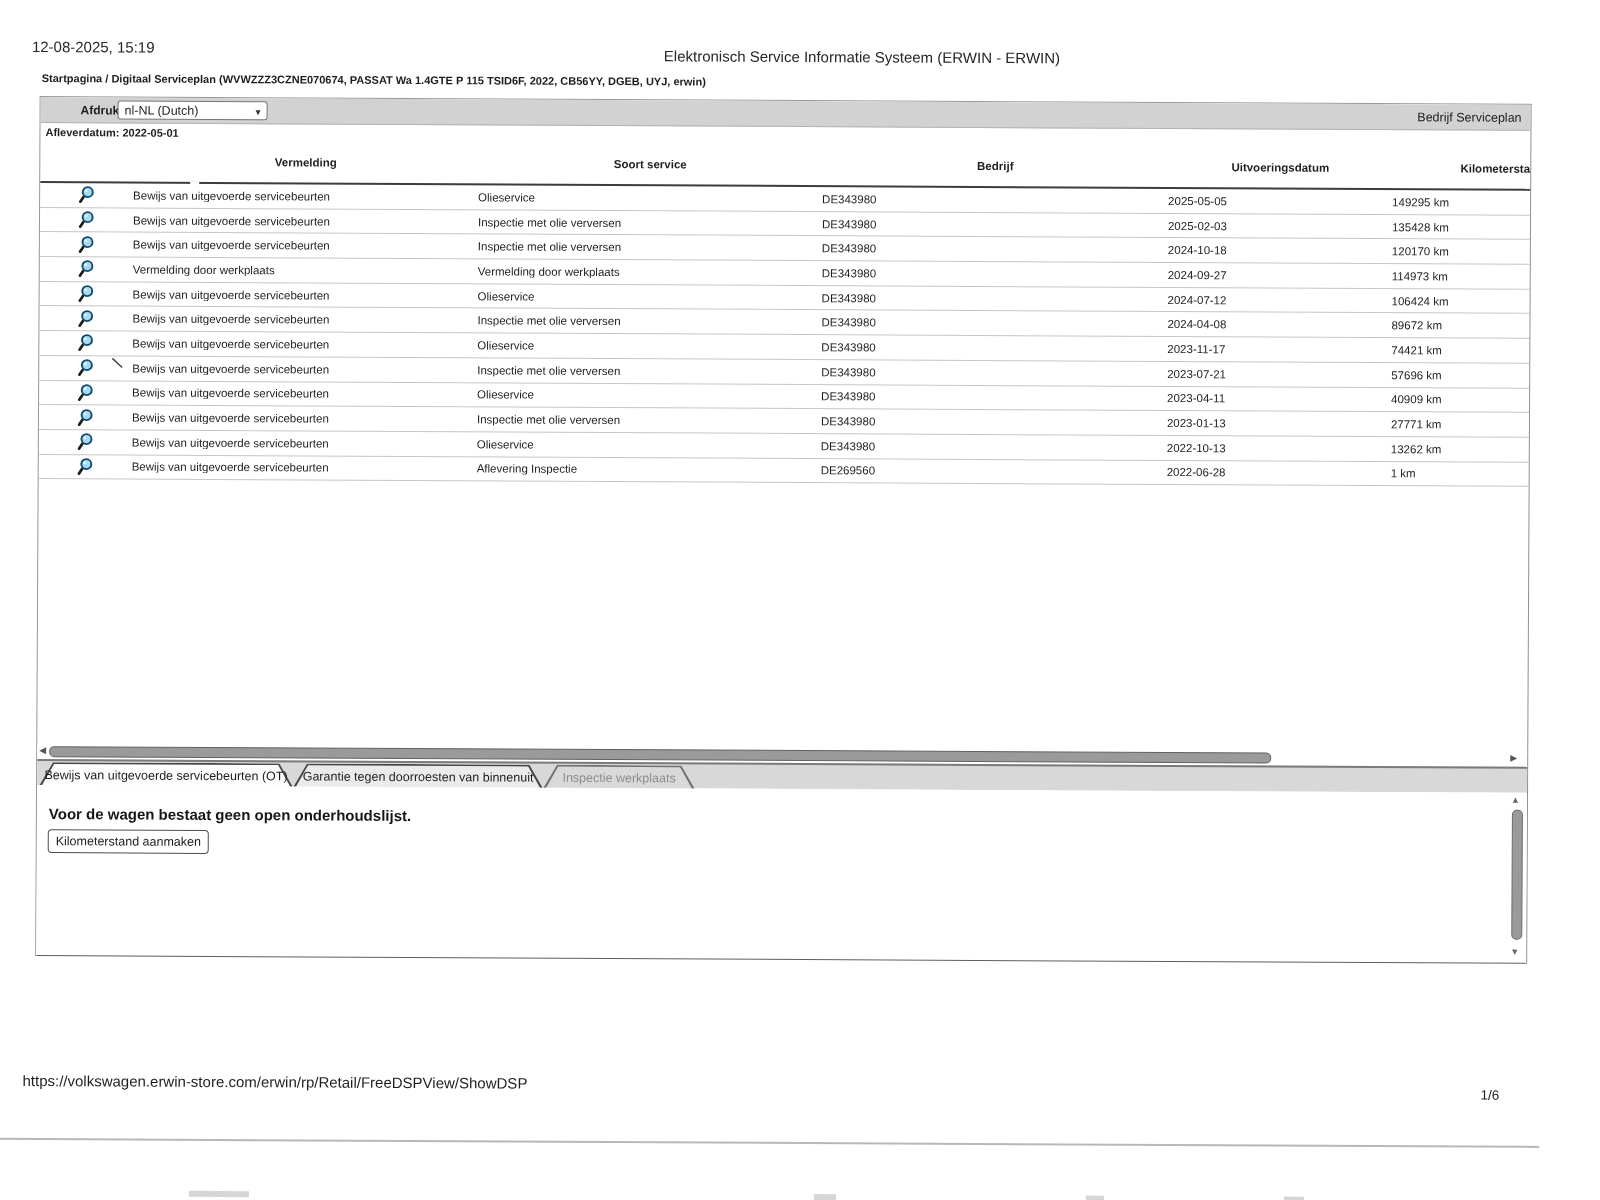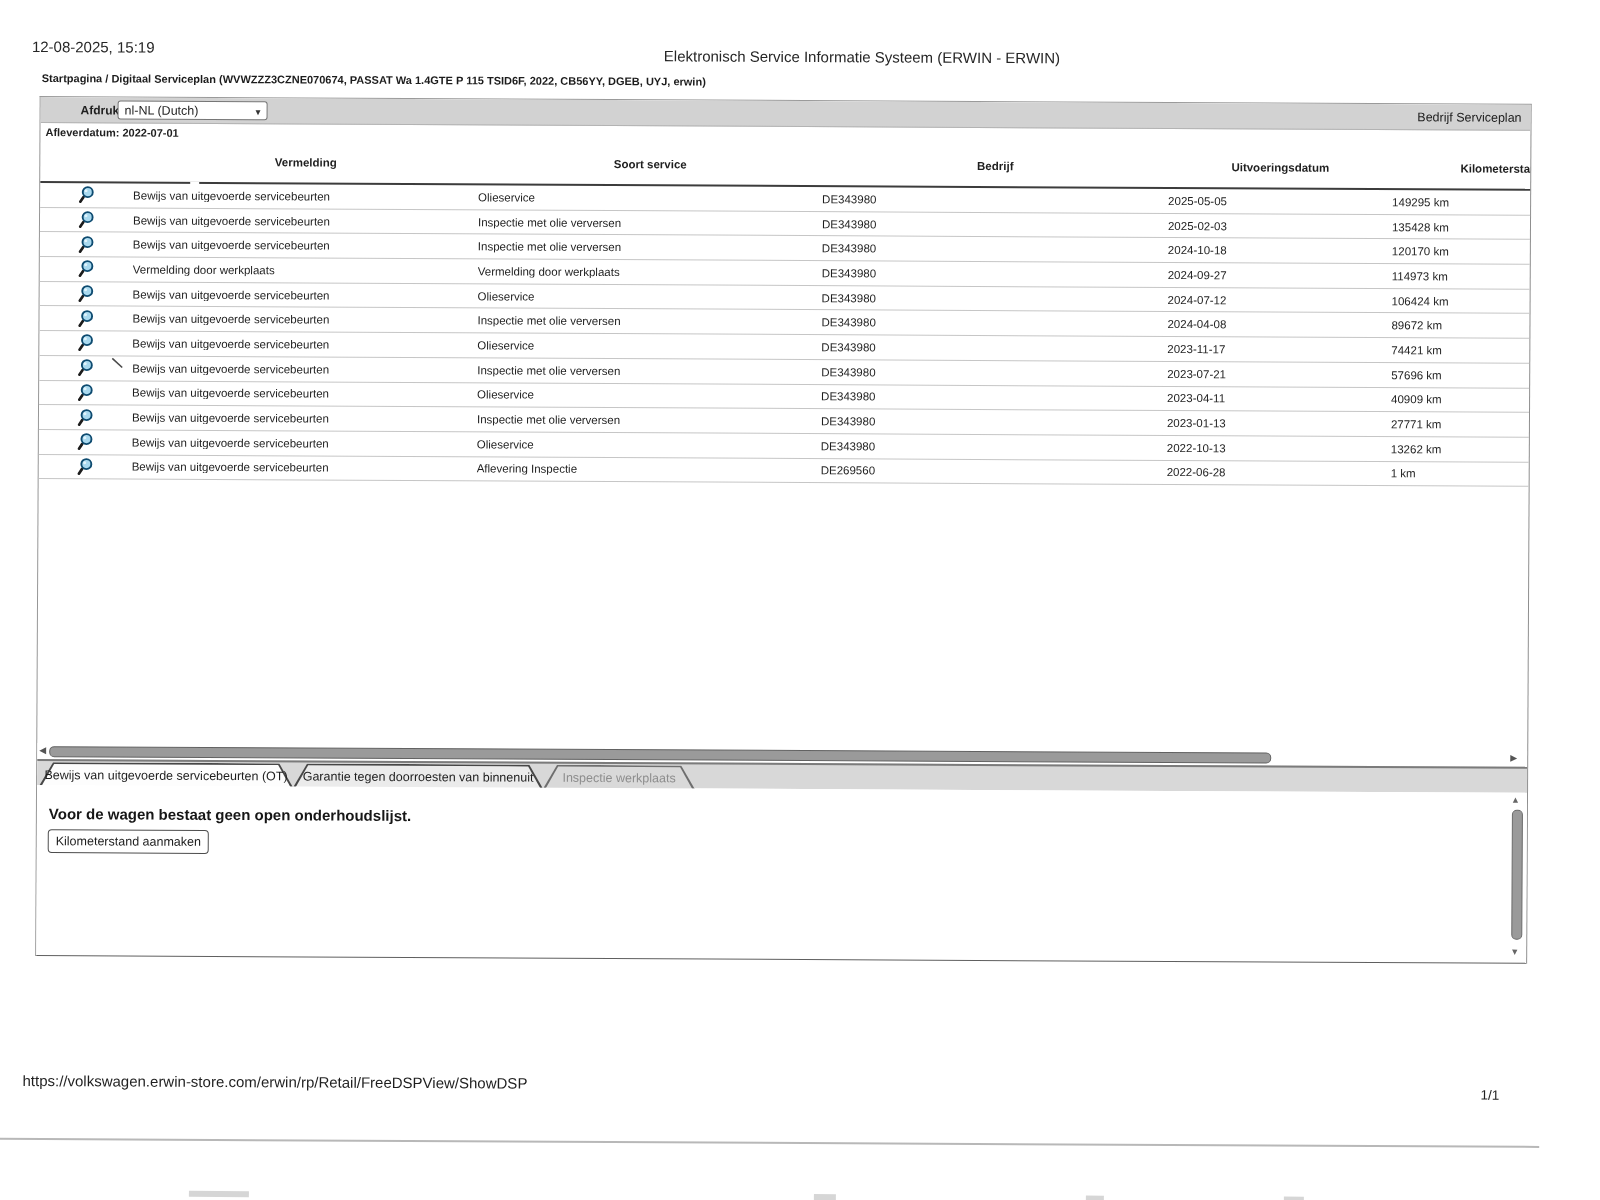--- a/index.html
+++ b/index.html
@@ -108,21 +108,21 @@
     <div class="topbar">
       <span class="lang-label">Afdruktaal:</span>
       <div class="lang-select">
         <span>nl-NL (Dutch)</span>
         <span class="lang-caret">▾</span>
       </div>
       <span class="panel-title">Bedrijf Serviceplan</span>
     </div>
 
     <div class="afl-row">
-      <span class="afl-text">Afleverdatum: 2022-07-01</span>
+      <span class="afl-text">Afleverdatum: 2022-05-01</span>
     </div>
 
     <div class="thead">
       <div class="th"></div>
       <div class="th">Vermelding</div>
       <div class="th">Soort service</div>
       <div class="th">Bedrijf</div>
       <div class="th">Uitvoeringsdatum</div>
       <div class="th">Kilometerstand</div>
       <div class="hdr-gap"></div>
@@ -344,20 +344,20 @@
       </div>
     </div>
 
   </div>
 
   <svg class="abs mouse-cursor" viewBox="0 0 14 14">
     <line x1="1" y1="1" x2="11" y2="10" stroke="#4a4a4a" stroke-width="1.6"></line>
   </svg>
 
   <div class="abs url">https://volkswagen.erwin-store.com/erwin/rp/Retail/FreeDSPView/ShowDSP</div>
-  <div class="abs pagenum">1/1</div>
+  <div class="abs pagenum">1/6</div>
 
   <div class="abs scan-line"></div>
   <div class="abs scan-mark m1"></div>
   <div class="abs scan-mark m2"></div>
   <div class="abs scan-mark m3"></div>
   <div class="abs scan-mark m4"></div>
 </div>
 
 </body></html>

